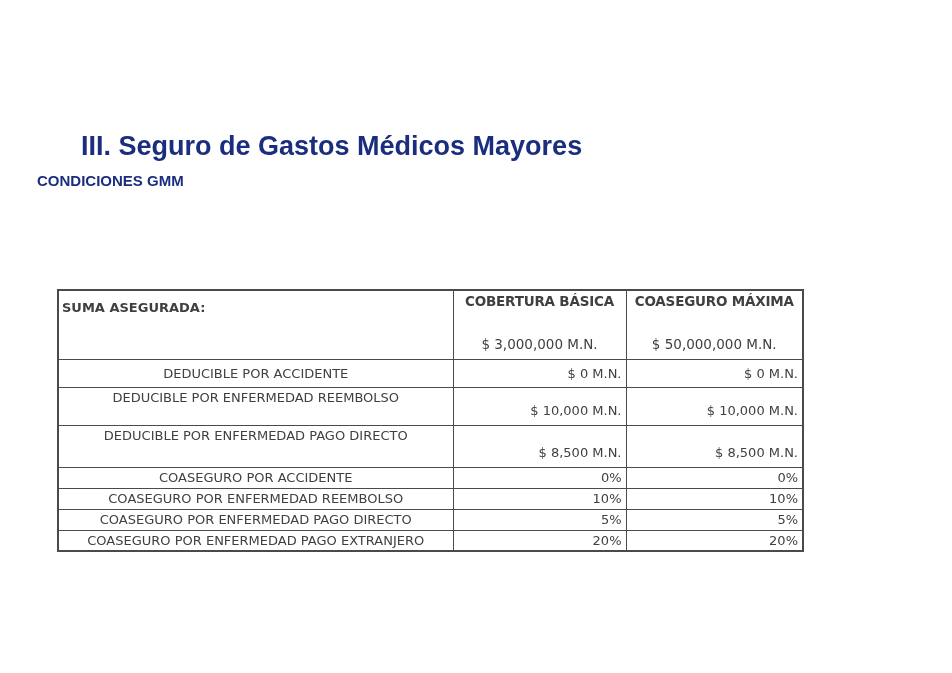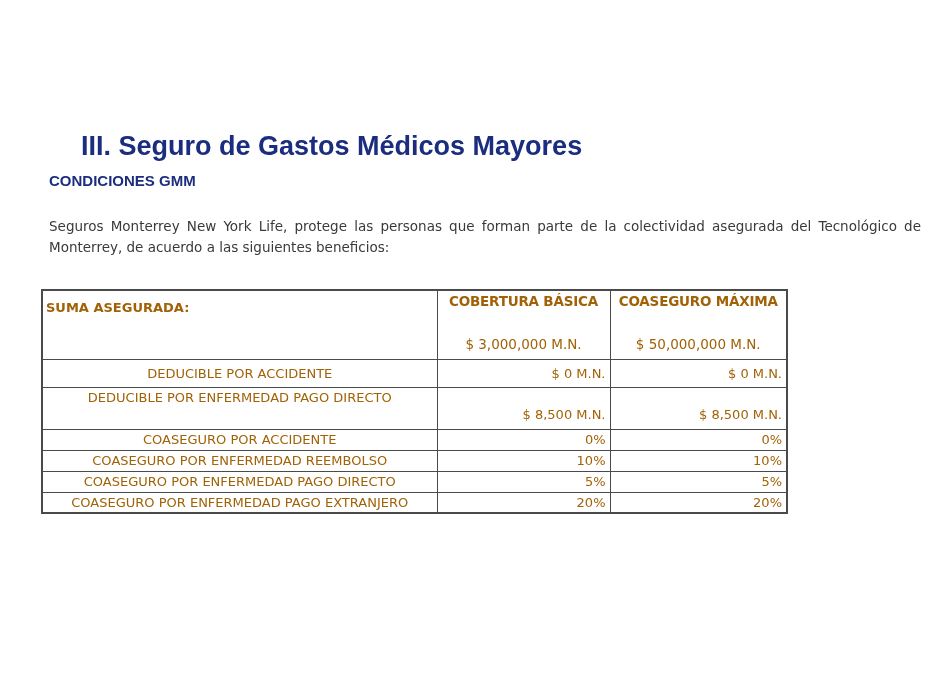--- a/index.html
+++ b/index.html
@@ -20,48 +20,48 @@
     font-family: "Liberation Sans", sans-serif;
     font-size: 27px;
     font-weight: bold;
     color: #1b2d7e;
     letter-spacing: 0px;
     white-space: nowrap;
     margin-left: 32px;
   }
   .doc-subtitle {
     position: absolute;
-    left: 49px;
+    left: 37px;
     top: 160px;
     font-family: "Liberation Sans", sans-serif;
     font-size: 15px;
     font-weight: bold;
     color: #1b2d7e;
     white-space: nowrap;
   }
   .intro {
     position: absolute;
     left: 49px;
     top: 202px;
     width: 872px;
     font-size: 13.5px;
     line-height: 21px;
     text-align: justify;
     color: #3a3a3a;
   }
   table.benefits {
     position: absolute;
-    left: 41px;
+    left: 57px;
     top: 289px;
     width: 745px;
     border-collapse: collapse;
     table-layout: fixed;
     border: 2px solid #4a4a4a;
     font-size: 13px;
-    color: #a16207;
+    color: #404040;
   }
   table.benefits td {
     border: 1px solid #4a4a4a;
     padding: 0 3px;
     overflow: hidden;
     white-space: nowrap;
   }
   col.c1 { width: 395px; }
   col.c2 { width: 173px; }
   col.c3 { width: 177px; }
@@ -100,21 +100,20 @@
 </style>
 </head>
 <body>
 
 <div id="page">
 
   <h1 class="doc-title">III. Seguro de Gastos Médicos Mayores</h1>
 
   <h2 class="doc-subtitle">CONDICIONES GMM</h2>
 
-  <p class="intro">Seguros Monterrey New York Life, protege las personas que forman parte de la colectividad asegurada del Tecnológico de Monterrey, de acuerdo a las siguientes beneficios:</p>
 
   <table class="benefits">
     <colgroup>
       <col class="c1">
         <col class="c2">
         <col class="c3">
     </colgroup>
     <tbody>
       <tr class="header-row">
         <td class="hdr-label">SUMA ASEGURADA:</td>
@@ -127,20 +126,25 @@
           <div class="hdr-amount">$ 50,000,000 M.N.</div>
         </td>
       </tr>
 
       <tr class="r-first">
         <td class="lbl">DEDUCIBLE POR ACCIDENTE</td>
         <td class="val">$ 0 M.N.</td>
         <td class="val">$ 0 M.N.</td>
       </tr>
 
+      <tr class="r-tall38 tall">
+        <td class="lbl">DEDUCIBLE POR ENFERMEDAD REEMBOLSO</td>
+        <td class="val">$ 10,000 M.N.</td>
+        <td class="val">$ 10,000 M.N.</td>
+      </tr>
 
       <tr class="r-tall42 tall">
         <td class="lbl">DEDUCIBLE POR ENFERMEDAD PAGO DIRECTO</td>
         <td class="val">$ 8,500 M.N.</td>
         <td class="val">$ 8,500 M.N.</td>
       </tr>
 
       <tr class="r-short">
         <td class="lbl">COASEGURO POR ACCIDENTE</td>
         <td class="val">0%</td>

